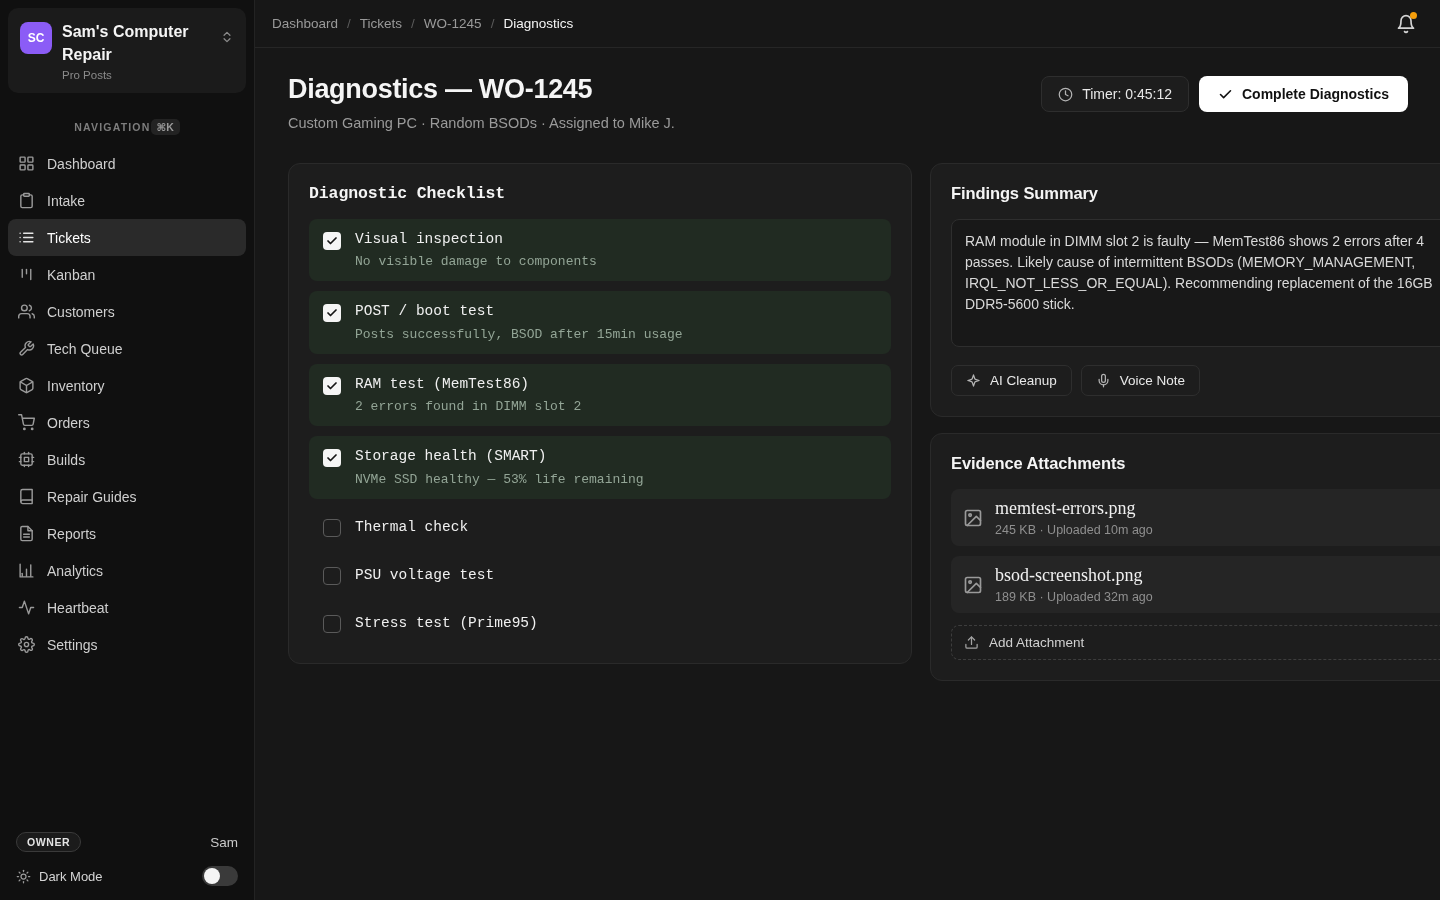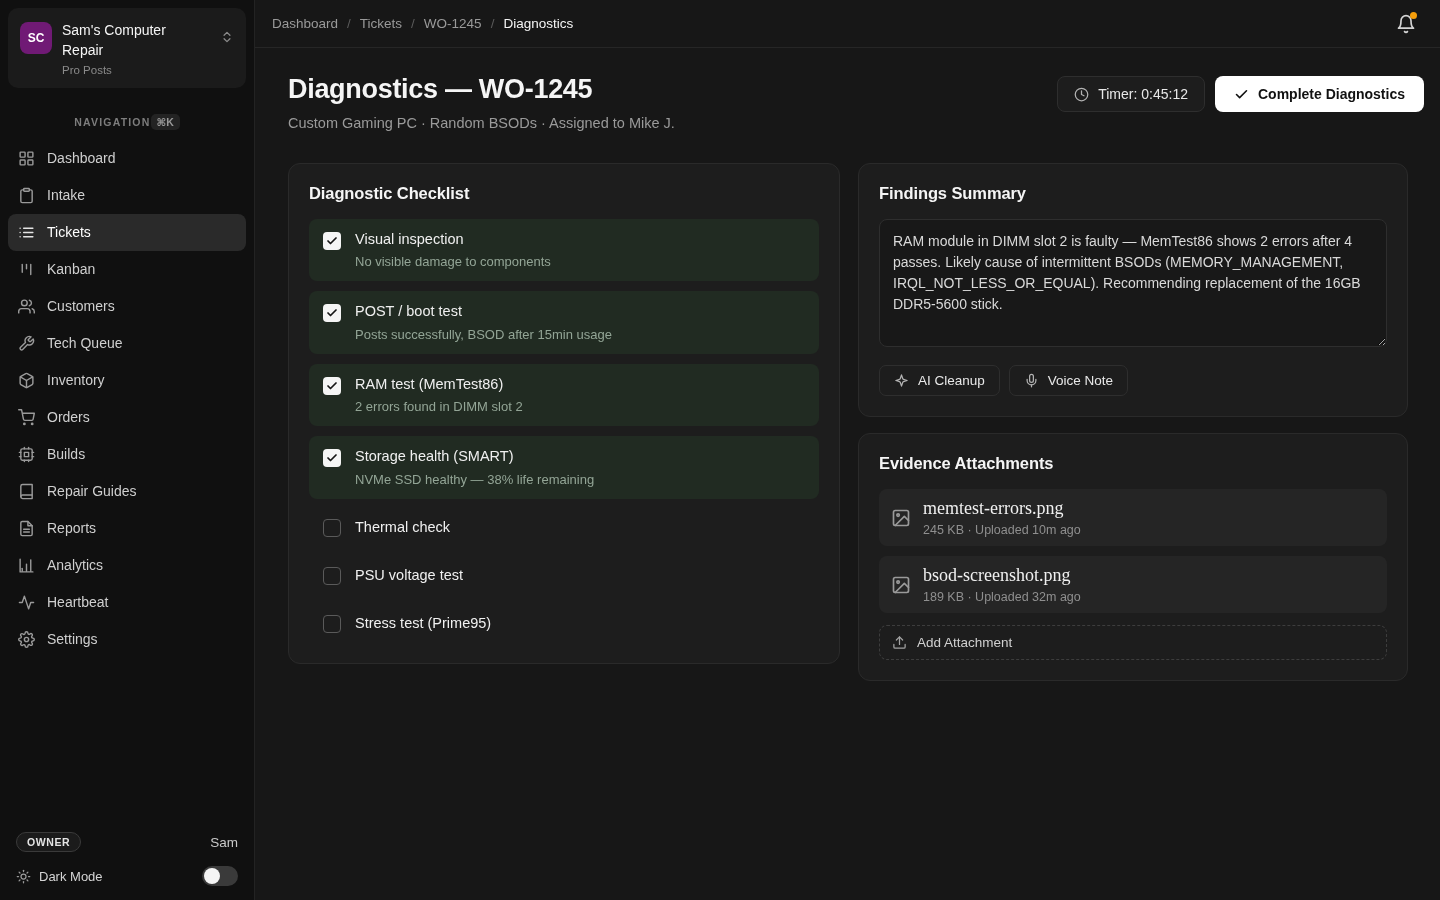--- a/index.html
+++ b/index.html
@@ -16,26 +16,26 @@
   .sidebar {
     width:255px; height:900px; background:#101010;
     border-right:1px solid #232323; display:flex; flex-direction:column;
     position:relative; flex:none;
   }
   .workspace {
     margin:8px; background:#1b1b1b; border-radius:10px; padding:12px;
     display:flex; align-items:flex-start; gap:10px; cursor:pointer;
   }
   .ws-avatar {
-    width:32px; height:32px; border-radius:8px; background:#701a75;
+    width:32px; height:32px; border-radius:8px; background:#8b5cf6;
     color:#fff; font-size:12px; font-weight:700; display:flex;
     align-items:center; justify-content:center; flex:none; margin-top:2px;
   }
   .ws-meta { flex:1; min-width:0; }
-  .ws-name { font-size:14px; font-weight:400; color:#f5f5f5; line-height:1.45; }
+  .ws-name { font-size:16px; font-weight:700; color:#f5f5f5; line-height:1.45; }
   .ws-plan { font-size:11.5px; color:#8a8a8a; margin-top:3px; }
   .ws-chevron { width:14px; height:14px; color:#8a8a8a; margin-top:10px; }
 
   .nav-section { padding:0 8px; margin-top:14px; flex:1; }
   .nav-header {
     display:flex; align-items:center; justify-content:center;
     padding:4px 10px 10px 10px;
   }
   .nav-title { font-size:10.5px; letter-spacing:1.2px; font-weight:700; color:#7d7d7d; }
   .kbd {
@@ -80,21 +80,21 @@
   .crumbs { display:flex; align-items:center; gap:9px; font-size:13.5px; flex:1; }
   .crumb { color:#9a9a9a; cursor:pointer; }
   .crumb-sep { color:#5a5a5a; }
   .crumb.current { color:#f5f5f5; font-weight:500; cursor:default; }
   .bell { position:relative; width:20px; height:20px; color:#d4d4d4; cursor:pointer; }
   .bell-dot {
     position:absolute; top:-2px; right:-1px; width:7px; height:7px;
     border-radius:50%; background:#f59e0b;
   }
 
-  .content { flex:1; overflow:auto; padding:26px 16px 24px 33px; }
+  .content { flex:1; overflow:auto; padding:26px 32px 24px 33px; }
   .page-header { display:flex; align-items:flex-start; justify-content:space-between; }
   .page-title { font-size:27px; font-weight:700; letter-spacing:-0.3px; }
   .page-sub { margin-top:10px; font-size:14.5px; color:#9a9a9a; }
   .header-actions { display:flex; gap:10px; margin-top:2px; }
   .btn {
     display:inline-flex; align-items:center; gap:9px; border-radius:8px;
     font-size:14px; cursor:pointer; border:1px solid transparent;
     font-family:inherit;
   }
   .btn .icw { width:15px; height:15px; }
@@ -107,21 +107,21 @@
     background:#ffffff; color:#111111; font-weight:600; padding:9px 18px;
   }
 
   .cards { display:flex; gap:18px; margin-top:32px; align-items:flex-start; }
   .card {
     background:#1d1d1d; border:1px solid #2a2a2a; border-radius:12px;
     padding:20px;
   }
   .card-title { font-size:16.5px; font-weight:700; letter-spacing:-0.1px; }
 
-  .checklist-card { width:552px; flex:none; }
+  .checklist-card { width:624px; flex:none;font-family:Liberation Mono, monospace; }
   .check-rows { margin-top:16px; display:flex; flex-direction:column; gap:10px; }
   .check-row {
     display:flex; align-items:flex-start; gap:14px; border-radius:8px;
     padding:12px 14px; cursor:pointer;
   }
   .check-row.done { background:#212b22; }
   .check-row.todo { padding:10px 14px; align-items:center; }
   .checkbox {
     width:18px; height:18px; border-radius:4px; flex:none; margin-top:1px;
     cursor:pointer;
@@ -464,21 +464,21 @@
           </div>
 
           <div class="check-row done">
             <span class="checkbox on">
                 <svg viewBox="0 0 24 24" fill="none" stroke="currentColor" stroke-width="3.5" stroke-linecap="round" stroke-linejoin="round">
                   <polyline points="20 6 9 17 4 12"></polyline>
                 </svg>
               </span>
             <div>
               <div class="check-label">Storage health (SMART)</div>
-              <div class="check-note">NVMe SSD healthy — 38% life remaining</div>
+              <div class="check-note">NVMe SSD healthy — 53% life remaining</div>
             </div>
           </div>
 
           <div class="check-row todo">
             <span class="checkbox off"></span>
             <div class="check-label">Thermal check</div>
           </div>
 
           <div class="check-row todo">
             <span class="checkbox off"></span>

